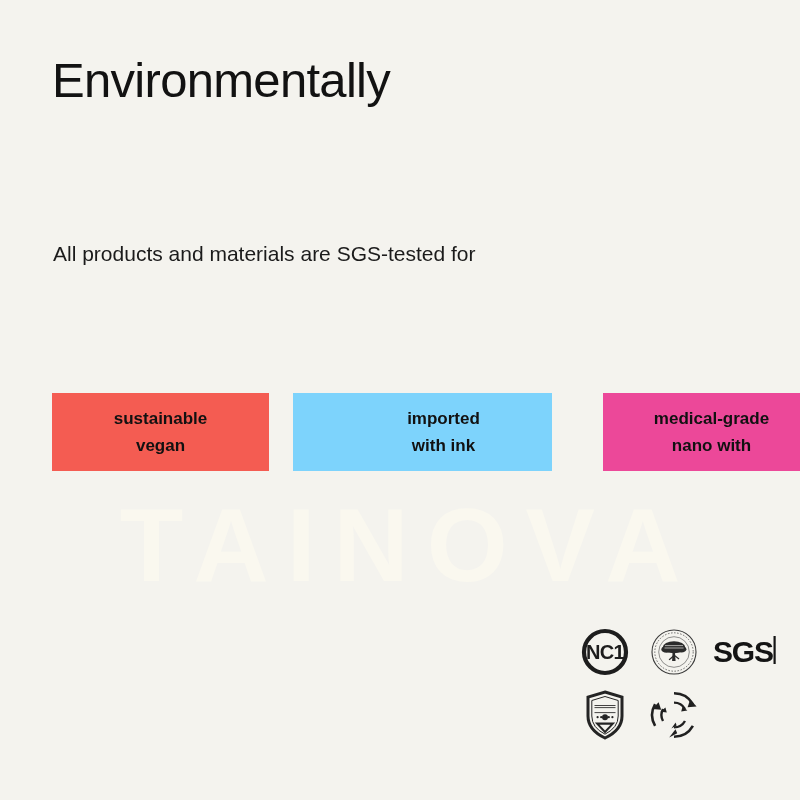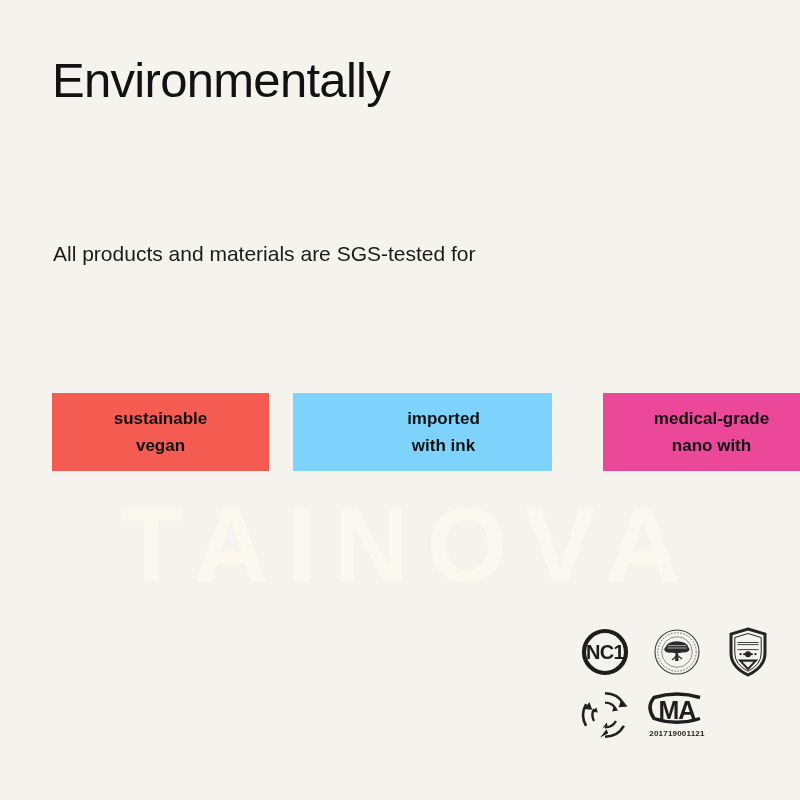--- a/index.html
+++ b/index.html
@@ -178,20 +178,26 @@
           <path d="M24 28.5 L19.6 32.6 L20.6 33.3 L24.4 30 Z"></path>
           <path d="M25.6 29.2 L29.6 32.4 L30.4 31.6 L26.2 28.3 Z"></path>
         </g>
         <g stroke="#f4f3ee" stroke-width="0.75" opacity="0.85">
           <path d="M16 18.6 L34 18.6" fill="none"></path>
           <path d="M15.5 21 L34.6 21" fill="none"></path>
         </g>
       </svg>
     </div>
 
+    <div class="cert">
+      <svg width="68" height="40" viewBox="0 0 68 40" aria-hidden="true">
+        <text x="2" y="30" font-family="'Liberation Sans', sans-serif" font-size="30" font-weight="700" fill="#141414" letter-spacing="-1.2">SGS</text>
+        <rect x="62.5" y="4" width="2.2" height="28" fill="#141414"></rect>
+      </svg>
+    </div>
 
     <div class="cert">
       <svg width="44" height="52" viewBox="0 0 44 52" aria-hidden="true">
         <path d="M22 3 L39 8 L39 27 Q39 41 22 49 Q5 41 5 27 L5 8 Z" fill="none" stroke="#242424" stroke-width="3"></path>
         <path d="M22 7.5 L35.2 11.5 L35.2 27 Q35.2 38.6 22 45.2 Q8.8 38.6 8.8 27 L8.8 11.5 Z" fill="none" stroke="#242424" stroke-width="1"></path>
         <g stroke="#242424" stroke-width="0.85">
           <path d="M11.5 16.5 L32.5 16.5"></path>
           <path d="M11.5 18.6 L32.5 18.6"></path>
           <path d="M11.5 23.6 L32.5 23.6"></path>
         </g>
@@ -225,23 +231,16 @@
           <path d="M14 31 A12.6 12.6 0 0 1 14 19"></path>
         </g>
         <g fill="#202020">
           <path d="M33.6 16.4 L38.4 20.6 L32.2 21.4 Z"></path>
           <path d="M27.6 35.4 L22.4 38.4 L26.6 32.6 Z"></path>
           <path d="M16.4 17.6 L11.6 21.8 L17.8 22.6 Z"></path>
         </g>
       </svg>
     </div>
 
-    <div class="cert">
-      <svg width="70" height="54" viewBox="0 0 70 54" aria-hidden="true">
-        <path d="M58 9.5 Q35 2.5 12 9.5 Q4 19 12 30.5 Q35 38 58 30.5" fill="none" stroke="#1e1e1e" stroke-width="3.4"></path>
-        <text x="35" y="31" text-anchor="middle" font-family="'Liberation Sans', sans-serif" font-size="25" font-weight="700" fill="#1e1e1e" letter-spacing="-1">MA</text>
-        <text x="35" y="48" text-anchor="middle" font-family="'Liberation Sans', sans-serif" font-size="8" font-weight="700" fill="#1e1e1e" letter-spacing="0.2" id="cma-number">201719001121</text>
-      </svg>
-    </div>
 
   </div>
 
 </div>
 
 </body></html>

